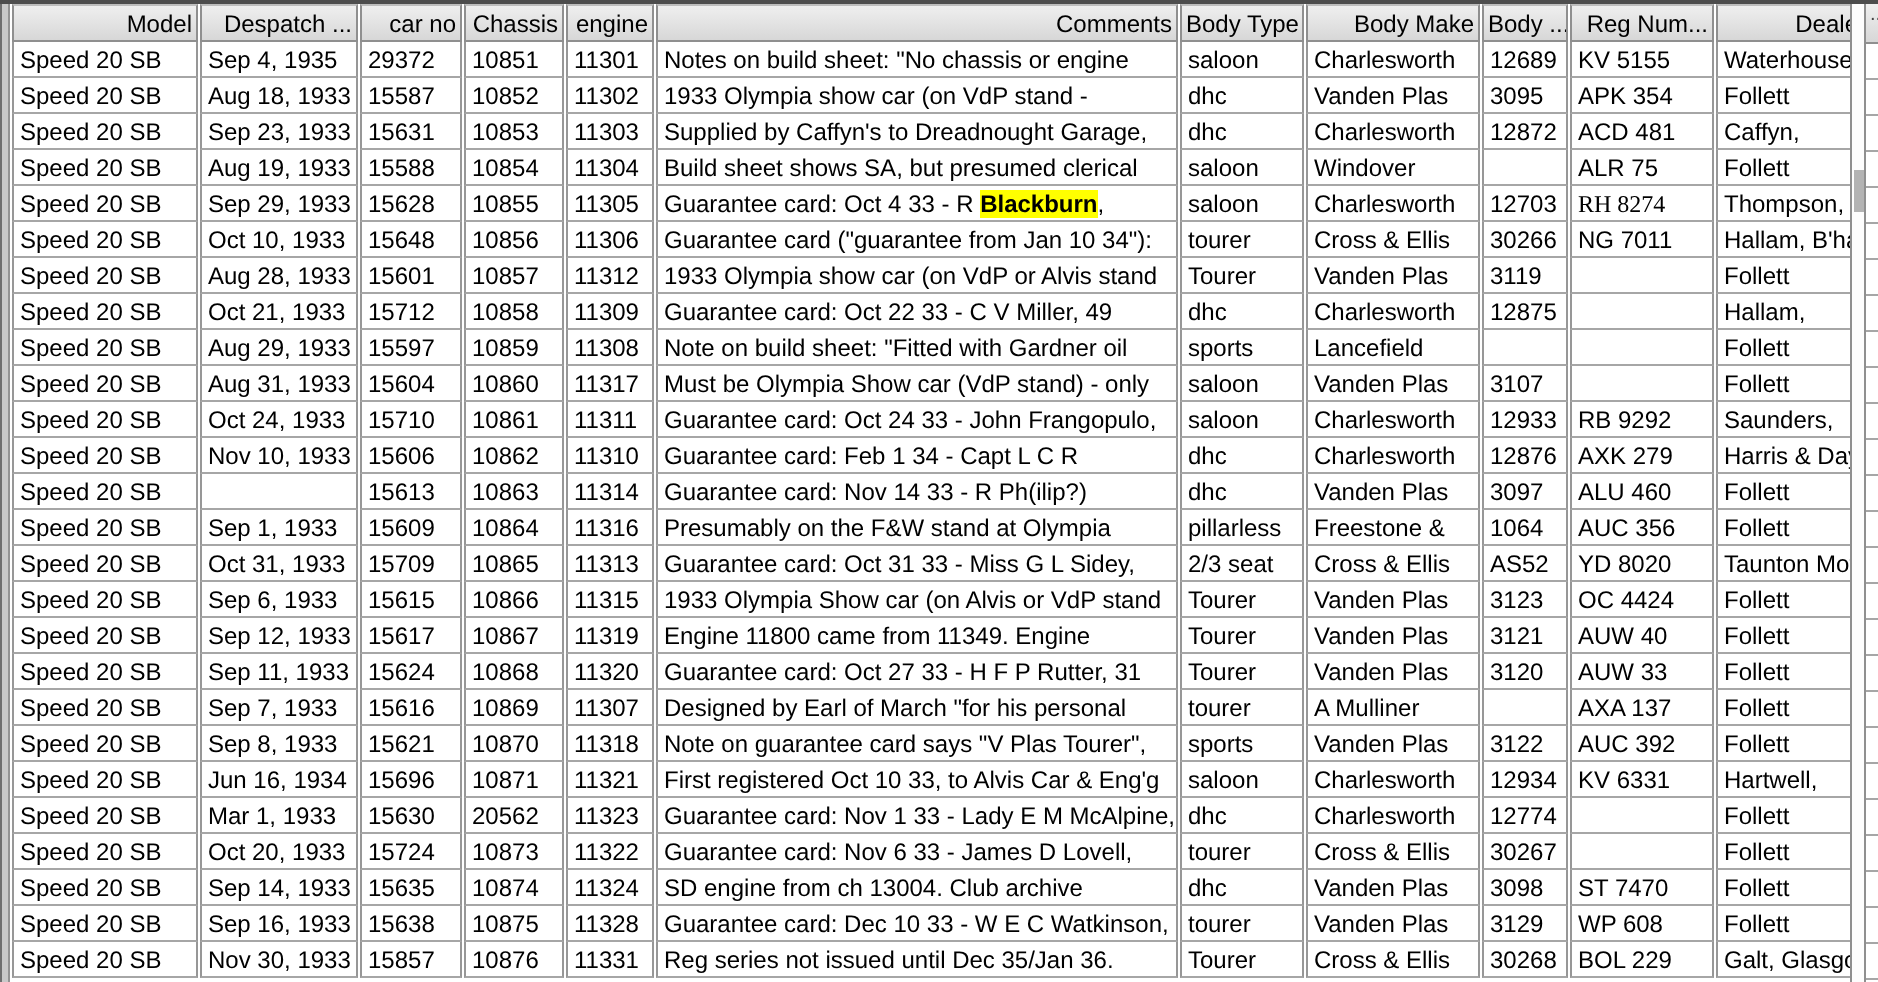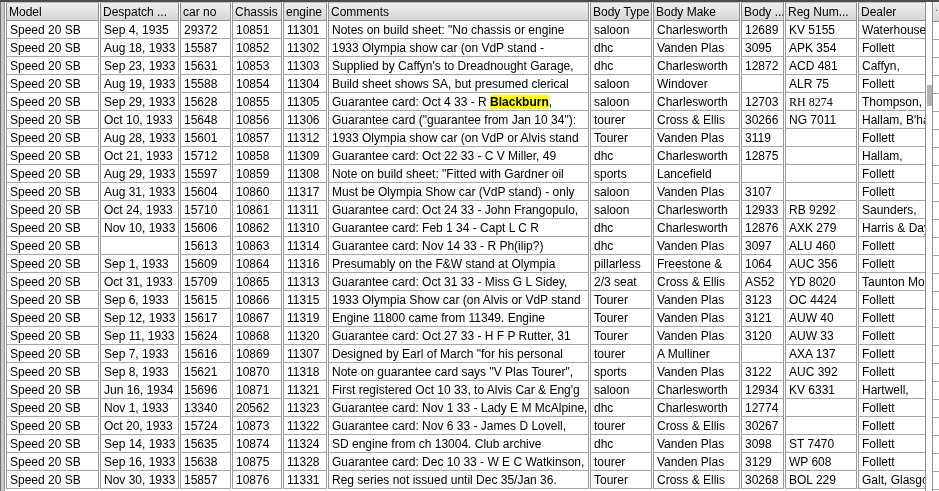--- a/index.html
+++ b/index.html
@@ -14,21 +14,21 @@
     box-sizing:border-box;
   }
   table.grid{
     position:absolute;left:5px;top:0;width:920px;
     border-collapse:separate;border-spacing:1px 0;table-layout:fixed;
   }
   table.grid th{
     height:19px;box-sizing:border-box;
     background:linear-gradient(#efefef,#d7d7d7);
     border:1px solid #8f8f8f;border-top:1px solid #bdbdbd;
-    font-weight:normal;font-size:12px;text-align:left;
+    font-weight:normal;font-size:12px;text-align:right;
     white-space:nowrap;overflow:hidden;padding:0 2px;
   }
   table.grid td{
     height:18px;box-sizing:border-box;background:#fff;
     border-left:1px solid #979797;border-right:1px solid #979797;
     border-bottom:1px solid #a6a6a6;
     padding:0 3px;white-space:nowrap;overflow:hidden;
     font-size:12px;line-height:16px;
   }
   td.serif{font-family:"Liberation Serif","DejaVu Serif",serif;font-size:13px;}
@@ -359,22 +359,22 @@
       <td>11321</td>
       <td>First registered Oct 10 33, to Alvis Car &amp; Eng'g</td>
       <td>saloon</td>
       <td>Charlesworth</td>
       <td>12934</td>
       <td>KV 6331</td>
       <td>Hartwell,</td>
     </tr>
         <tr>
       <td>Speed 20 SB</td>
-      <td>Nov 1, 1933</td>
-      <td>13340</td>
+      <td>Mar 1, 1933</td>
+      <td>15630</td>
       <td>20562</td>
       <td>11323</td>
       <td>Guarantee card: Nov 1 33 - Lady E M McAlpine,</td>
       <td>dhc</td>
       <td>Charlesworth</td>
       <td>12774</td>
       <td></td>
       <td>Follett</td>
     </tr>
         <tr>

